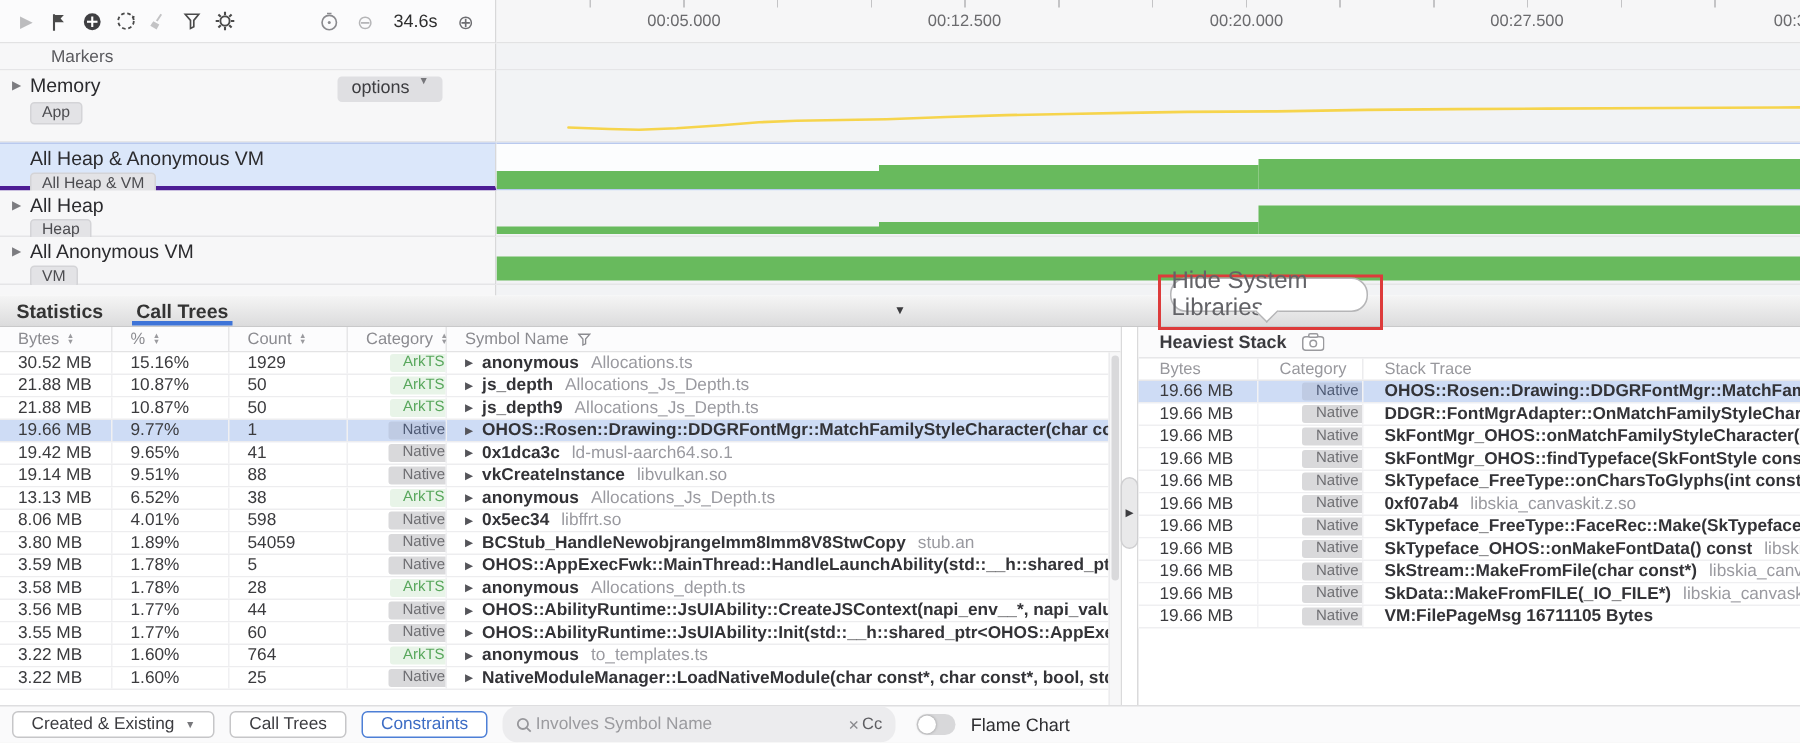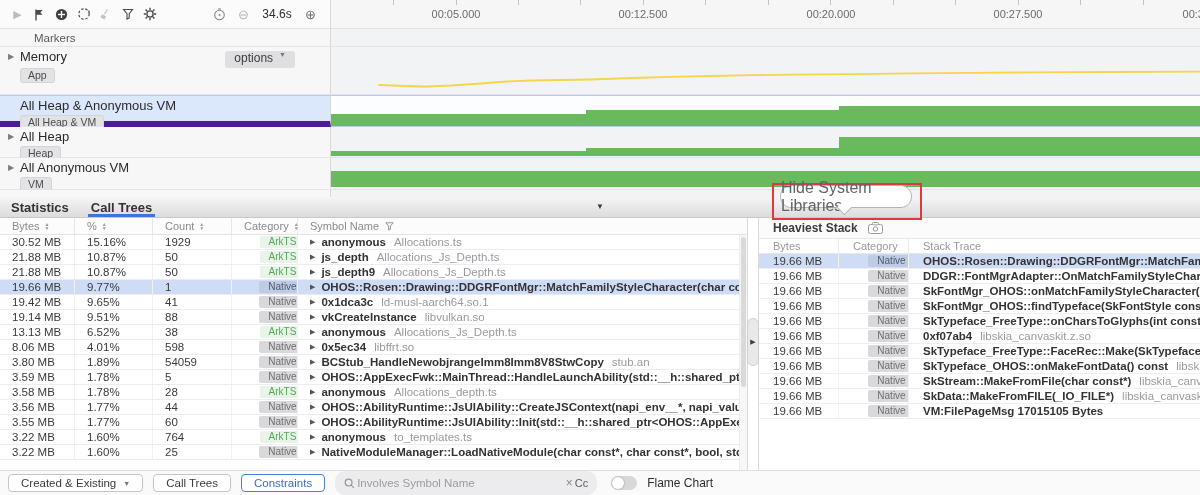--- a/index.html
+++ b/index.html
@@ -46,21 +46,21 @@
 
   .disc { position:absolute; left:8px; top:5px; font-size:8px; color:#7c7c80; }
   .tname { position:absolute; left:20px; top:2px; font-size:13px; color:#2b2b2e; white-space:nowrap; }
   .tbadge { position:absolute; left:20px; top:19px; font-size:10.5px; color:#4c4c50; background:#e3e3e6;
             border:1px solid #d4d4d7; border-radius:3px; padding:0px 7px; line-height:13px; white-space:nowrap; }
   .trk-memory .tbadge { top:21px; }
   .opt-btn { position:absolute; right:35px; top:4px; height:17px; background:#dfdfe2; border-radius:3px;
              display:flex; align-items:flex-start; gap:6px; padding:0 9px; font-size:12px; color:#3d3d40; }
   .opt-btn .caret { font-size:7px; color:#77777b; }
 
-  .trk-r2.selected .side { background:#dbe7fa; border-top:1px solid #b9c9ee; border-bottom:6px solid #4c1d95;}
+  .trk-r2.selected .side { background:#dbe7fa; border-top:1px solid #b9c9ee; border-bottom:3px solid #4c1d95;}
   .trk-r2.selected .lane { background:#fcfdfe; border-top:1px solid #b9c9ee; border-bottom:1px solid #b9c9ee;}
   .bar { position:absolute; background:#68ba5d; }
 
   .memline { position:absolute; left:0; top:0; }
 
   
   .strip { position:absolute; top:197px; left:0; width:1200px; height:21px;
            background:linear-gradient(#f5f5f5,#dcdcdd); border-bottom:1px solid #c9c9ca; }
   .tabs { display:flex; height:100%; align-items:stretch; padding-left:8px; gap:16px; }
   .tab { position:relative; display:flex; align-items:center; padding:0 3px; font-size:13px;
@@ -660,21 +660,21 @@
             <span class="sym">SkData::MakeFromFILE(_IO_FILE*)</span>
             <span class="file">libskia_canvaskit.z.so</span>
           </div>
         </div>
           <div class="rrow">
           <div class="c r-bytes">19.66 MB</div>
           <div class="c r-cat">
               <span class="badge cat-Native">Native</span>
             </div>
           <div class="c r-trace" style="border-right:none;">
-            <span class="sym">VM:FilePageMsg 17015105 Bytes</span>
+            <span class="sym">VM:FilePageMsg 16711105 Bytes</span>
             <span class="file"></span>
           </div>
         </div>
         </div>
     </div>
   </div>
 
   <div class="footer">
     <div class="fbtn">
       <span>Created &amp; Existing</span>

